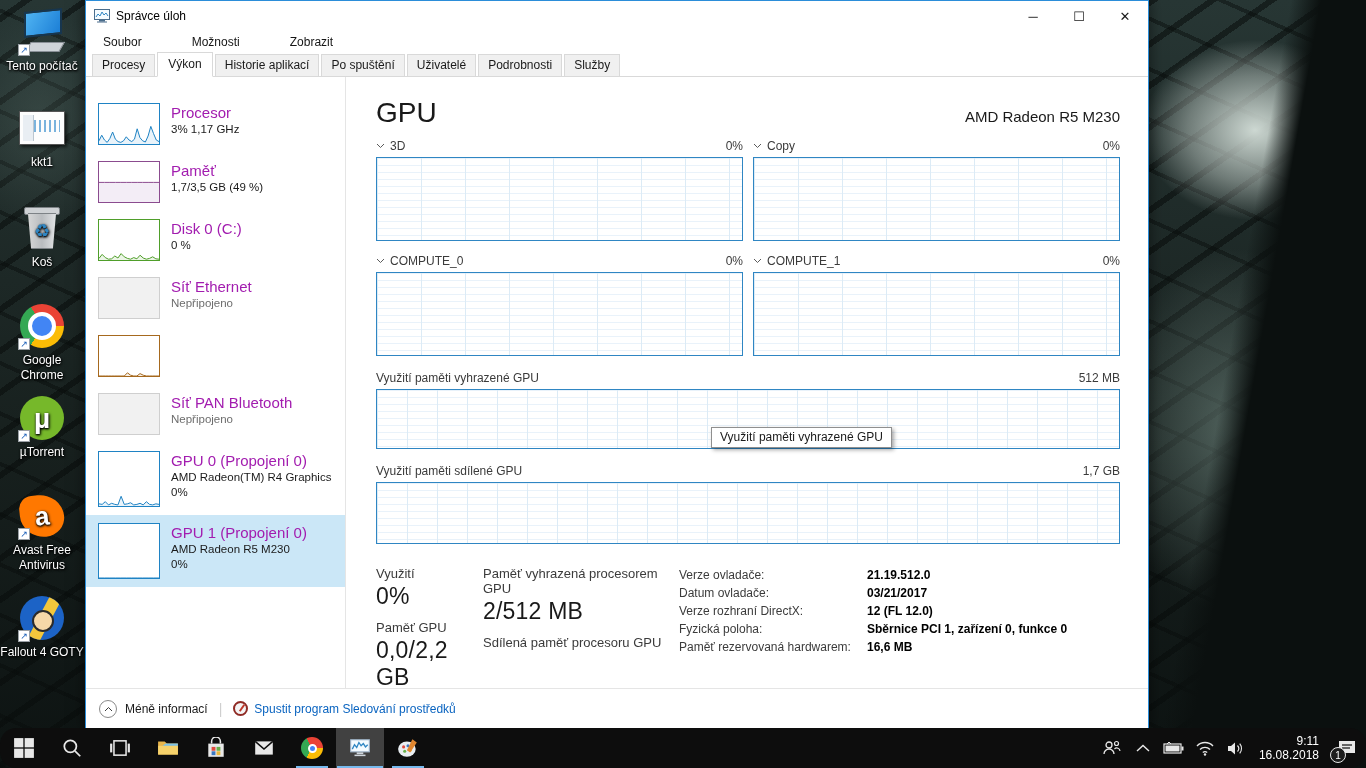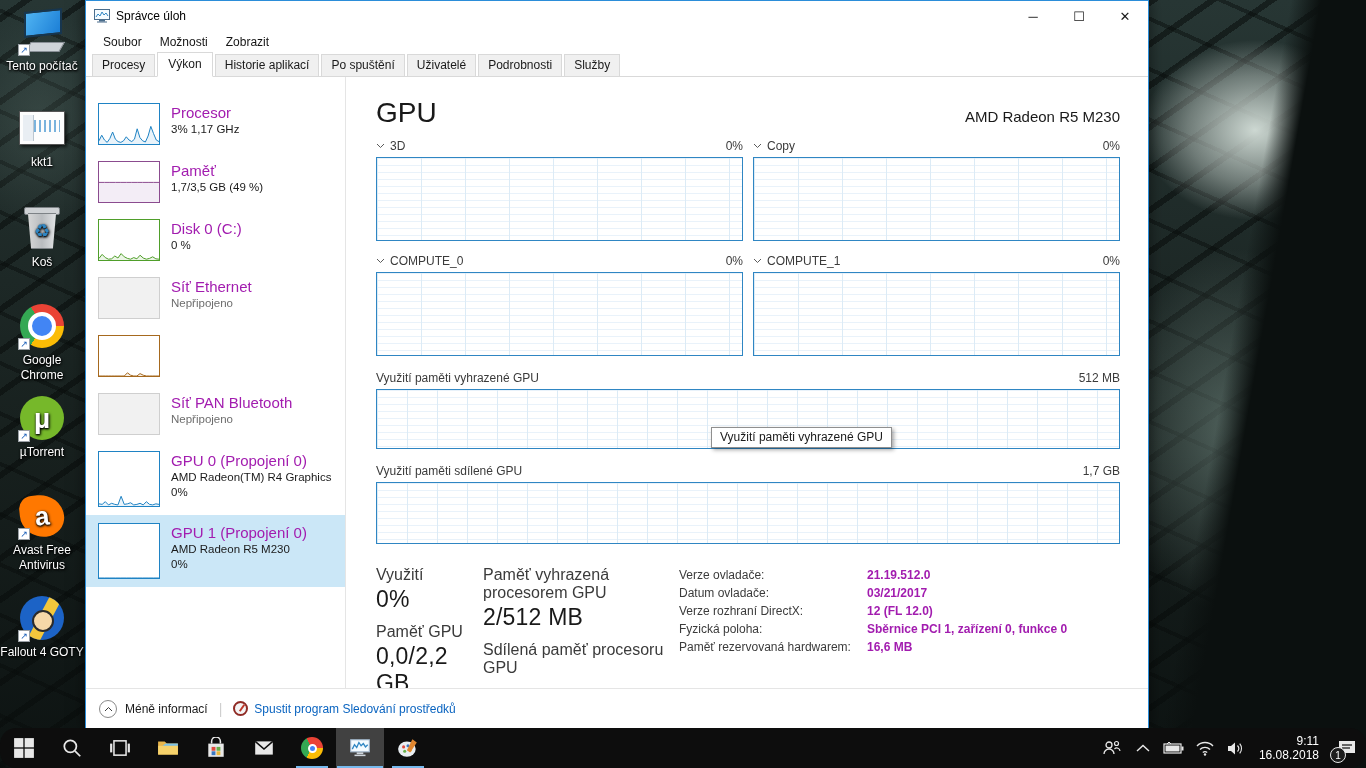--- a/index.html
+++ b/index.html
@@ -46,21 +46,21 @@
   .trash-ic .lid { position:absolute; left:2px; top:2px; width:36px; height:8px; background:#cfd2d5; border:1px solid #7d8286; border-radius:2px; }
 
   
   .window { position:absolute; left:85px; top:0; width:1064px; height:729px; background:#fff;
             border:1px solid #2b8dd9; display:flex; flex-direction:column; box-shadow:0 0 14px rgba(0,0,0,.55); }
   .titlebar { height:30px; display:flex; align-items:center; padding-left:8px; background:#fff; flex:0 0 auto; }
   .titlebar .app-ic { width:16px; height:14px; margin-right:6px; }
   .titlebar .t { font-size:12px; color:#000; }
   .win-controls { margin-left:auto; display:flex; height:100%; }
   .win-btn { width:46px; height:100%; display:flex; align-items:center; justify-content:center; font-size:13px; color:#171717; }
-  .menubar { height:22px; display:flex; align-items:center; padding-left:8px; font-size:12px; color:#151515; flex:0 0 auto; }
+  .menubar { height:22px; display:flex; align-items:center; padding-left:8px; font-size:12px; color:#151515; flex:0 0 auto;gap:32px; }
   .menubar span { padding:0 9px; }
   .tabs { height:24px; display:flex; align-items:flex-end; padding-left:6px; border-bottom:1px solid #d9d9d9; flex:0 0 auto; background:#fff; }
   .tab { font-size:12px; color:#1a1a1a; background:#f0f0f0; border:1px solid #d9d9d9; border-bottom:none; padding:3px 9px 4px; margin-right:2px; }
   .tab.active { background:#fff; padding:4px 10px 5px; margin-bottom:-1px; border-bottom:1px solid #fff; }
 
   .content { flex:1 1 auto; display:flex; overflow:hidden; }
 
   
   .sidebar { width:260px; flex:0 0 auto; border-right:1px solid #e5e5e5; padding-top:18px; overflow:hidden; }
   .side-item { display:flex; gap:11px; padding:8px 8px 8px 12px; align-items:flex-start; }
@@ -99,26 +99,26 @@
   .memchart { height:60px; border:1px solid #2f86c3; background-color:#fff;
     background-image:
       repeating-linear-gradient(to right, #dcebf6 0 1px, transparent 1px 30px),
       repeating-linear-gradient(to bottom, #e9f2fa 0 1px, transparent 1px 7px); }
   .tooltip { position:absolute; left:335px; top:56px; background:#fff; border:1px solid #8f8f8f; padding:2px 8px 3px;
              font-size:12px; color:#1a1a1a; box-shadow:2px 2px 4px rgba(0,0,0,.35); white-space:nowrap; z-index:5; }
   .stats { display:flex; margin-top:22px; }
   .stat-col { display:flex; flex-direction:column; }
   .stat-col.c1 { width:107px; } .stat-col.c2 { width:196px; }
   .stat { margin-bottom:10px; }
-  .stat .lbl { font-size:16px; color:#3b3b3b; margin-bottom:2px; }
+  .stat .lbl { font-size:13px; color:#3b3b3b; margin-bottom:2px; }
   .stat .val { font-size:23px; font-weight:300; color:#191919; letter-spacing:.2px; }
   .info { font-size:12px; color:#3b3b3b; }
   .info .row { display:flex; line-height:18px; }
   .info .row .l { width:188px; }
-  .info .row .v { font-weight:bold; color:#a21caf; }
+  .info .row .v { font-weight:bold; color:#000000; }
 
   
   .wfooter { flex:0 0 auto; height:40px; border-top:1px solid #e5e5e5; display:flex; align-items:center; padding-left:13px; font-size:12px; }
   .less-ic { width:18px; height:18px; border:1px solid #8a8a8a; border-radius:50%; display:flex; align-items:center; justify-content:center; margin-right:8px; }
   .footer-sep { color:#cfcfcf; margin:0 11px; font-size:14px; }
   .resmon-link { color:#0a64c0; display:flex; align-items:center; gap:6px; }
   .gauge-ic { width:15px; height:15px; border-radius:50%; border:2px solid #8f2b25; background:#f4f4f4; position:relative; }
   .gauge-ic::after { content:""; position:absolute; left:6px; top:1px; width:2px; height:8px; background:#c0392b; transform:rotate(35deg); }
 
   

